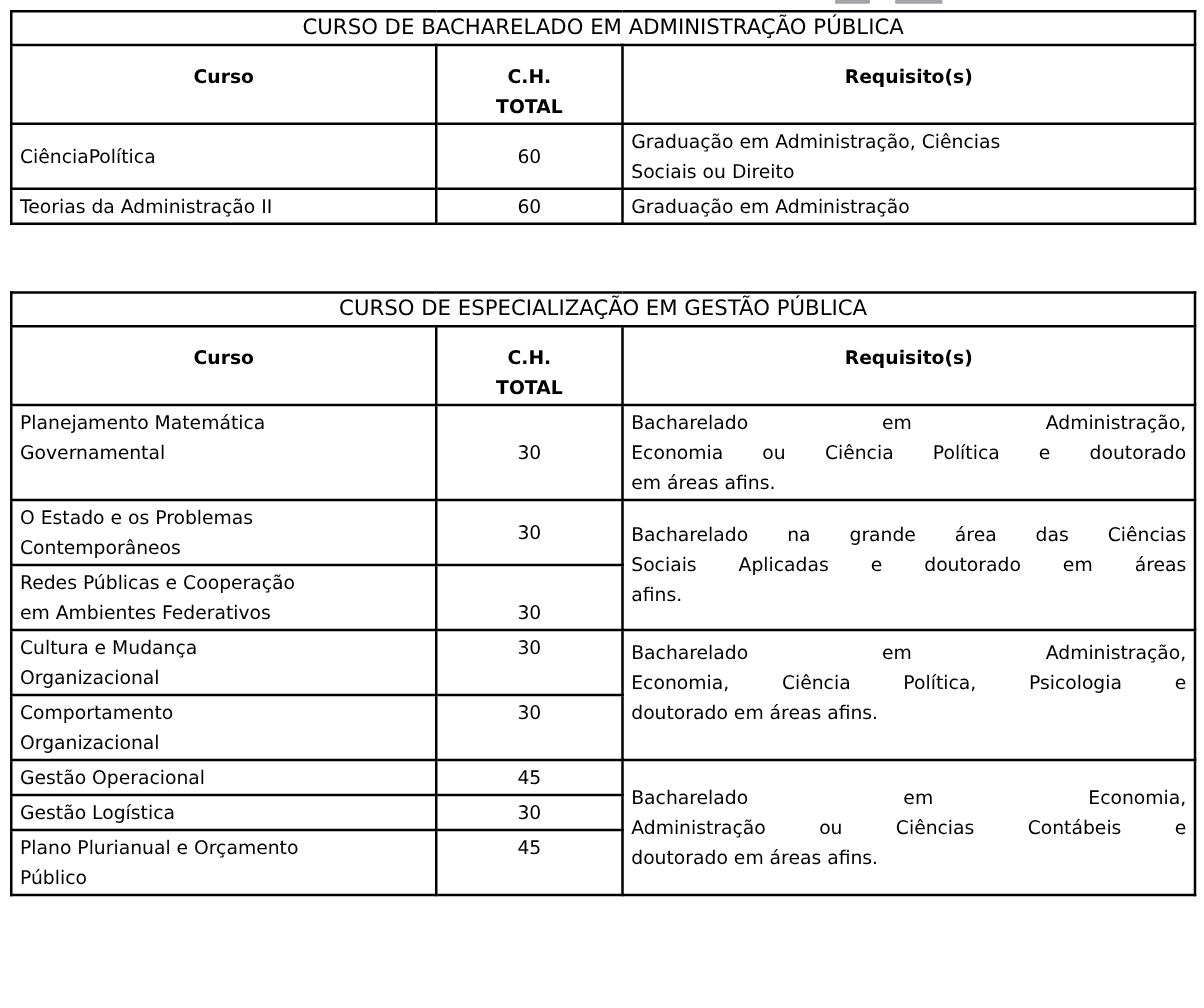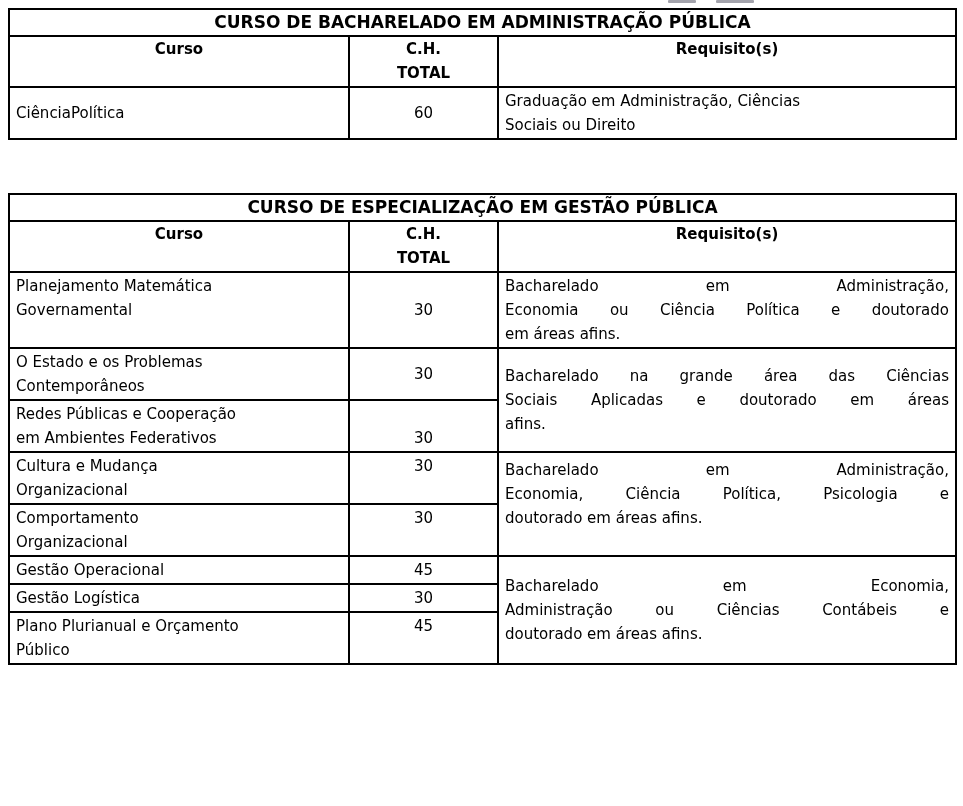--- a/index.html
+++ b/index.html
@@ -39,33 +39,33 @@
   td, th {
     border: 2px solid #000000;
     font-size: 15px;
     line-height: 24px;
     padding: 1px 6px;
     vertical-align: middle;
     overflow: hidden;
   }
 
   tr.title-row td {
-    font-weight: bold;
+    font-weight: normal;
     font-size: 17px;
     line-height: 25px;
     text-align: center;
     padding: 0 4px;
     white-space: nowrap;
   }
 
   tr.header-row th {
     font-weight: bold;
     text-align: center;
     vertical-align: top;
-    padding-top: 0;
+    padding-top: 12px;
     white-space: pre-line;
   }
 
   td.curso-cell { white-space: pre-line; text-align: left; }
   td.ch-cell    { text-align: center; margin-top: 36px; }
   td.req-cell   { text-align: left; }
   td.req-cell.plain { white-space: pre-line; }
 
   
   .jl      { text-align: justify; text-align-last: justify; }
@@ -101,20 +101,25 @@
 TOTAL</th>
         <th>Requisito(s)</th>
       </tr>
     </thead>
     <tbody>
       <tr>
         <td class="curso-cell">CiênciaPolítica</td>
         <td class="ch-cell">60</td>
         <td class="req-cell plain" rowspan="1">Graduação em Administração, Ciências
 Sociais ou Direito</td>
+      </tr>
+      <tr>
+        <td class="curso-cell">Teorias da Administração II</td>
+        <td class="ch-cell">60</td>
+        <td class="req-cell plain" rowspan="1">Graduação em Administração</td>
       </tr>
     </tbody>
   </table>
 
 <table id="t2" class="course-table">
     <colgroup>
       <col class="c-curso">
       <col class="c-ch">
       <col class="c-req">
     </colgroup>

